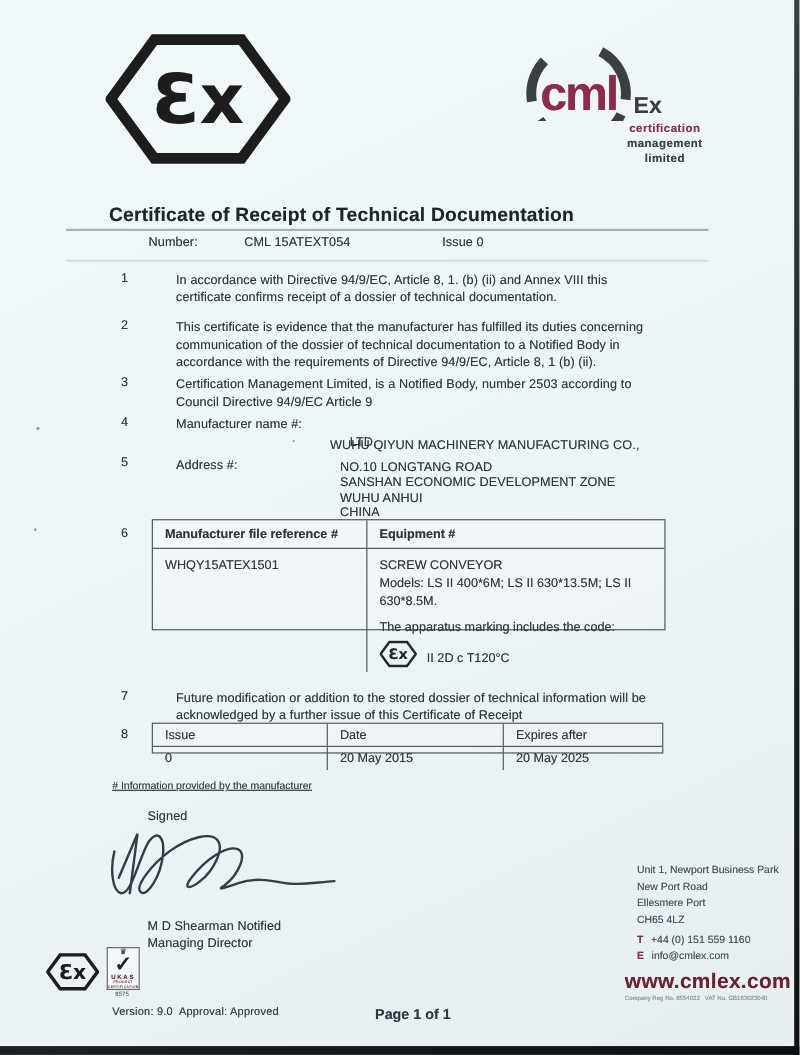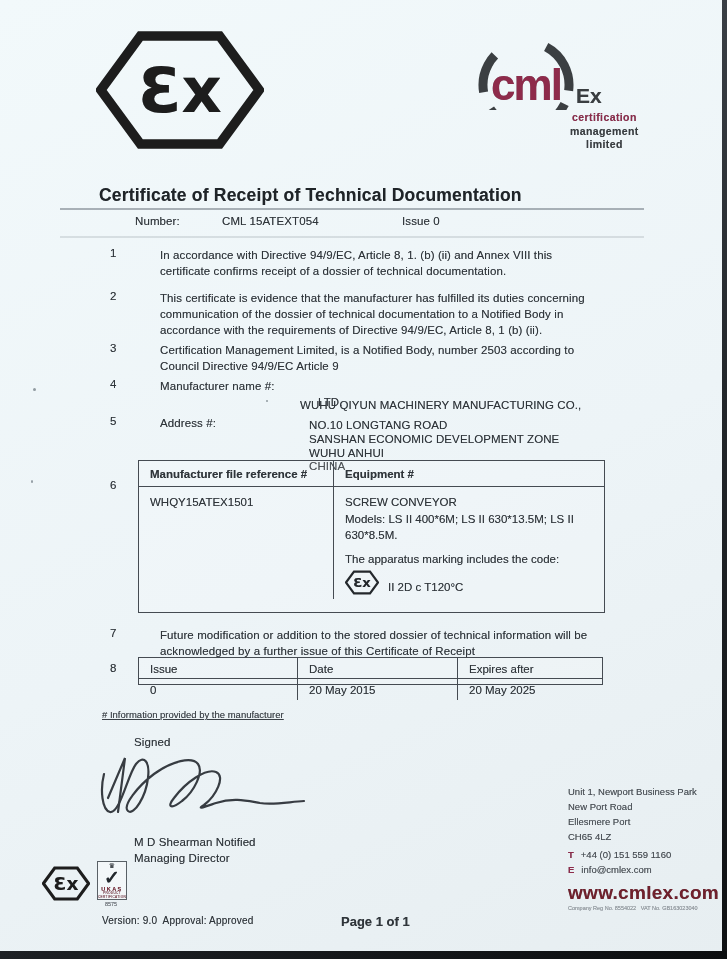--- a/index.html
+++ b/index.html
@@ -19,21 +19,21 @@
   .rule{position:absolute;height:1.5px;background:rgba(95,106,115,.5);}
   .tbl{border:1.6px solid #454b52;box-sizing:border-box;background:rgba(255,255,255,.15);}
   .trow{display:flex;box-sizing:border-box;}
   .cell{box-sizing:border-box;padding:5px 11px;font-size:11.5px;line-height:16.5px;}
   .cdiv{border-right:1.5px solid #454b52;}
   .hdr{border-bottom:1.5px solid #454b52;}
   .exrow{display:flex;align-items:flex-end;gap:9px;margin-top:3px;}
   .exrow svg{width:34px;height:25px;flex:0 0 auto;}
   .cml-sub{font-size:10.5px;line-height:13.5px;font-weight:600;letter-spacing:.4px;color:#3a3e41;text-align:center;}
   .maroon{color:#8e2b4b;}
-  .contact{font-size:9.5px;line-height:15px;color:#4a5056;}
+  .contact{font-size:9.5px;line-height:15px;color:#4a5056;margin-left:11px;}
   .clabel{color:#8e2b4b;font-weight:bold;margin-right:7px;}
   .www{font-size:19px;font-weight:bold;color:#70202c;letter-spacing:.3px;}
   .reg{font-size:5.5px;color:#9aa1a7;filter:blur(.3px);}
   .ukas-box{width:28px;height:37px;border:1.2px solid #596066;display:flex;flex-direction:column;align-items:center;justify-content:flex-start;background:rgba(255,255,255,.4);}
   .ukas-crown{font-size:7px;line-height:7px;color:#2b3035;}
   .ukas-check{font-size:19px;line-height:17px;font-weight:bold;color:#23282d;}
   .ukas-name{font-size:5.5px;font-weight:bold;letter-spacing:1.5px;color:#7a2433;line-height:6px;}
   .ukas-sub{font-size:3.2px;letter-spacing:.3px;color:#7a2433;line-height:3.6px;text-align:center;}
   .ukas-num{font-size:5.5px;color:#6b7177;text-align:center;width:28px;margin-top:1px;}
   .edge-right{position:absolute;top:0;right:0;width:5px;height:100%;background:linear-gradient(to bottom,#3a3f45 0%,#23272b 40%,#0f1113 100%);}
@@ -95,21 +95,21 @@
   <div class="speck" style="left:266px;top:400px;width:2px;height:2px"></div>
 
   <div class="abs num" style="left:110px;top:415px">5</div>
   <div class="abs body" style="left:128px;top:415px">Address #:</div>
   <div class="abs body pre" style="left:277px;top:419px;line-height:13.8px">NO.10 LONGTANG ROAD
 SANSHAN ECONOMIC DEVELOPMENT ZONE
 WUHU ANHUI
 CHINA</div>
 
   <div class="abs num" style="left:110px;top:479px">6</div>
-  <div class="abs tbl" style="left:138px;top:460px;width:467px;height:153px">
+  <div class="abs tbl" style="left:138px;top:472px;width:467px;height:101px">
     <div class="trow hdr" style="height:26px">
       <div class="cell cdiv bold" style="width:195px">Manufacturer file reference #</div>
       <div class="cell bold" style="flex:1">Equipment #</div>
     </div>
     <div class="trow" style="height:112px">
       <div class="cell cdiv" style="width:195px;padding-top:7px">WHQY15ATEX1501</div>
       <div class="cell" style="flex:1;padding-top:7px">
         <div>SCREW CONVEYOR</div>
         <div class="pre" style="margin-top:0">Models: LS II 400*6M; LS II 630*13.5M; LS II
 630*8.5M.</div>

